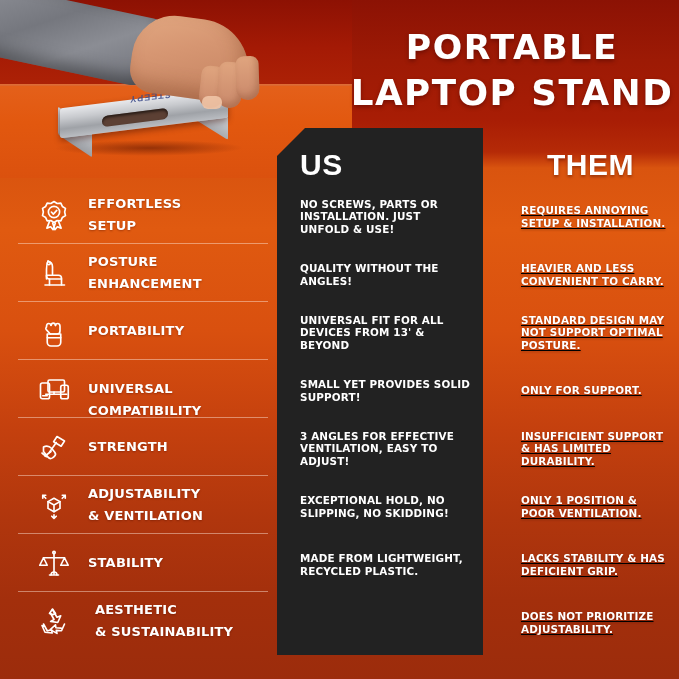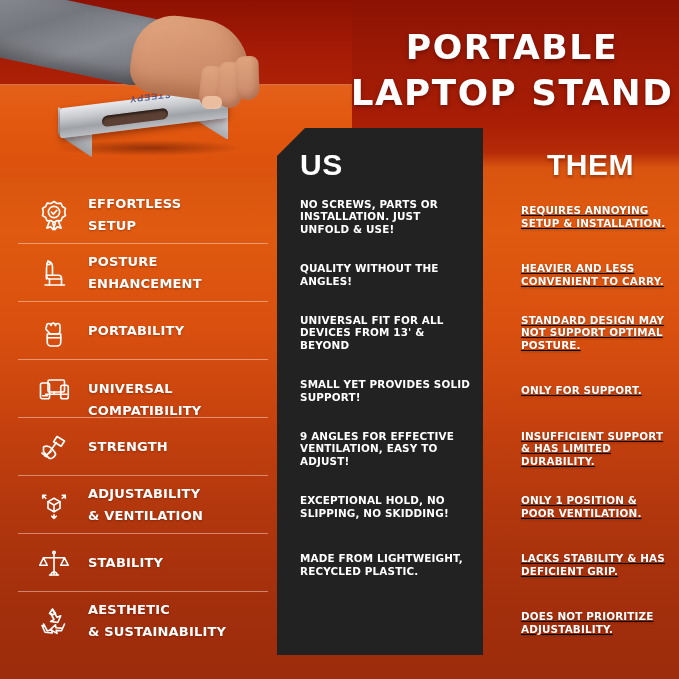--- a/index.html
+++ b/index.html
@@ -153,21 +153,21 @@
   .features {
     position:absolute; left:18px; top:186px;
     width:250px;
   }
   .feat-row {
     position:relative;
     height:58px;
     display:flex; align-items:center;
     border-bottom:1px solid rgba(255,235,225,.45);
   }
-  .feat-row:last-child { border-bottom:none; }
+  .feat-row:last-child { border-bottom:none;gap:7px; }
   .feat-icon {
     width:52px; min-width:52px; height:42px;
     display:flex; align-items:center; justify-content:center;
     margin-left:10px;
   }
   .feat-icon svg { width:36px; height:36px; }
   .feat-label {
     margin-left:8px;
     color:#fff;
     font-family:"DejaVu Sans", sans-serif;
@@ -378,21 +378,21 @@
     <div class="cell">
         <p>QUALITY WITHOUT THE ANGLES!</p>
       </div>
     <div class="cell">
         <p>UNIVERSAL FIT FOR ALL DEVICES FROM 13' &amp; BEYOND</p>
       </div>
     <div class="cell">
         <p>SMALL YET PROVIDES SOLID SUPPORT!</p>
       </div>
     <div class="cell">
-        <p>9 ANGLES FOR EFFECTIVE VENTILATION, EASY TO ADJUST!</p>
+        <p>3 ANGLES FOR EFFECTIVE VENTILATION, EASY TO ADJUST!</p>
       </div>
     <div class="cell">
         <p>EXCEPTIONAL HOLD, NO SLIPPING, NO SKIDDING!</p>
       </div>
     <div class="cell">
         <p>MADE FROM LIGHTWEIGHT, RECYCLED PLASTIC.</p>
       </div>
   </div>
 
   <div class="col col-them">

